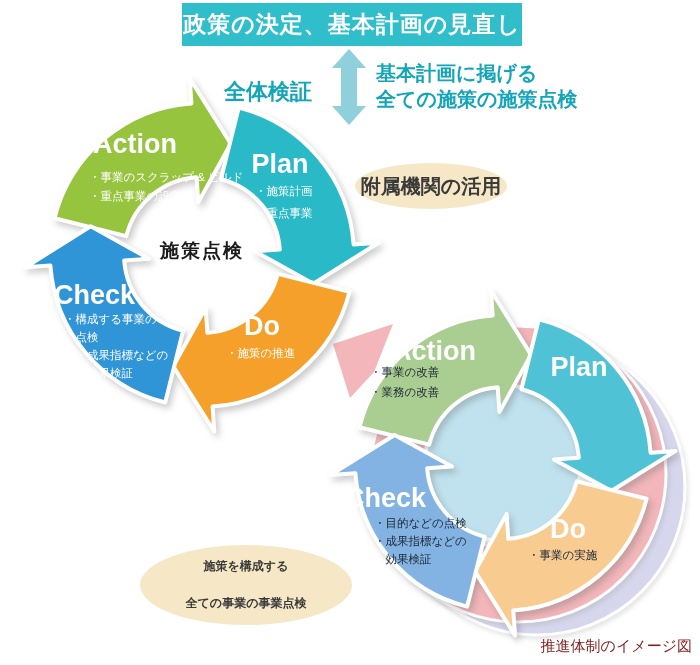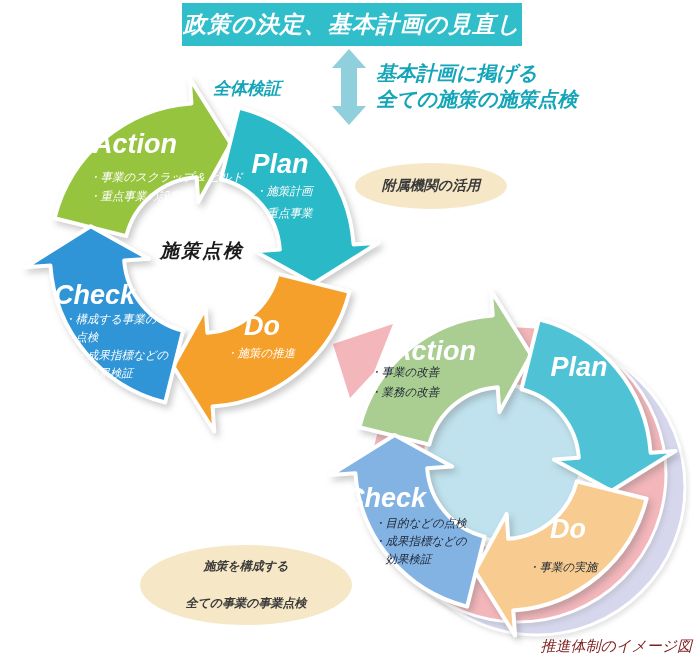--- a/index.html
+++ b/index.html
@@ -1,30 +1,30 @@
 <!DOCTYPE html>
 <html style="--title-bar: #2fbeca; --title-text: #ffffff; --flow-arrow: #90cfdc; --flow-text: #14a5b8; --upper-action: #97c43e; --upper-plan: #2ab9c7; --upper-do: #f4a02a; --upper-check: #3095d6; --lower-action: #aace92; --lower-plan: #4fc3d5; --lower-do: #f8cc90; --lower-check: #83b3e3; --lower-center: #bfe2ee; --shadow-pink: #f3b6ba; --shadow-lavender: #d6d6ed; --callout-bg: #f6e8c6; --callout-text: #3a3a3a; --bullet-dark: #1c2433;"><head>
 <meta charset="utf-8">
 <style>
   html,body{margin:0;padding:0;background:#fff;}
   .canvas{position:relative;width:700px;height:665px;background:#fff;overflow:hidden;
           font-family:"Liberation Sans","DejaVu Sans",sans-serif;}
   .canvas svg{position:absolute;left:0;top:0;}
   .ring-shadowed{filter:drop-shadow(3px 4px 3px rgba(110,110,110,.35));}
   .shadow-ring{filter:drop-shadow(2px 3px 2px rgba(150,150,150,.25));}
-  .abs{position:absolute;font-style:italic;}
+  .abs{position:absolute;}
   .t-title{left:182px;top:3px;width:340px;height:43px;line-height:43px;text-align:center;
            background:var(--title-bar);color:var(--title-text);font-size:23px;font-weight:bold;letter-spacing:1px;}
-  .t-zentai{left:213px;top:77px;width:110px;text-align:left;color:var(--flow-text);
-            font-size:17px;font-weight:bold;}
+  .t-zentai{left:213px;top:77px;width:110px;text-align:center;color:var(--flow-text);
+            font-size:22px;font-weight:bold;}
   .t-kihon{left:376px;top:60px;width:220px;color:var(--flow-text);font-size:20px;font-weight:bold;
            line-height:26px;white-space:pre-line;}
   .oval{background:var(--callout-bg);color:var(--callout-text);border-radius:50%;
         display:flex;align-items:center;justify-content:center;text-align:center;font-weight:600;}
-  .oval-upper{left:355px;top:163px;width:152px;height:46px;font-size:14px;}
+  .oval-upper{left:355px;top:163px;width:152px;height:46px;font-size:20px;}
   .oval-lower{left:140px;top:545px;width:212px;height:80px;font-size:12px;line-height:37px;white-space:pre-line;}
   .caption{left:540px;top:637px;width:152px;text-align:right;font-size:15px;color:#7f1d1d;font-weight:500;}
   .seg-label{color:#fff;font-weight:bold;font-size:27px;text-align:center;line-height:1.1;}
   .hub-label{font-size:19px;font-weight:600;color:#1b1b1b;text-align:center;letter-spacing:2px;}
   .bullets{white-space:pre-line;font-size:11.5px;line-height:19px;}
   .bullets.light{color:#ffffff;}
   .bullets.dark{color:var(--bullet-dark);}
   
   .u-action-label{left:85px;top:130px;width:100px;}
   .u-action-bullets{left:62px;top:168px;margin-left:27px;}
@@ -37,21 +37,21 @@
   .u-do-bullets{left:226px;top:344px;}
   
   .l-action-label{left:384px;top:337px;width:100px;}
   .l-action-bullets{left:370px;top:362px;line-height:20px;}
   .l-plan-label{left:539px;top:353px;width:80px;}
   .l-plan-bullets{left:556px;top:382px;line-height:22px;}
   .l-hub-label{left:423px;top:444px;width:160px;}
   .l-check-label{left:345px;top:484px;width:80px;}
   .l-check-bullets{left:374px;top:514px;line-height:18px;}
   .l-do-label{left:528px;top:515px;width:80px;}
-  .l-do-bullets{left:528px;top:558px;}
+  .l-do-bullets{left:528px;top:546px;}
 </style>
 </head>
 <body>
 
 <div class="canvas">
 
   <svg width="700" height="665" viewBox="0 0 700 665">
     <path id="ring-lavender" class="shadow-ring" fill-rule="evenodd" stroke="#ffffff" stroke-width="3" d="M 389 487 a 148 148 0 1 0 296 0 a 148 148 0 1 0 -296 0 Z M 459 487 a 78 78 0 1 0 156 0 a 78 78 0 1 0 -156 0 Z" fill="#d6d6ed"></path>
     <path id="ring-pink" class="shadow-ring" fill-rule="evenodd" stroke="#ffffff" stroke-width="3" d="M 370 474 a 148 148 0 1 0 296 0 a 148 148 0 1 0 -296 0 Z M 440 474 a 78 78 0 1 0 156 0 a 78 78 0 1 0 -156 0 Z" fill="#f3b6ba"></path>
     <polygon id="pink-petal" points="393,324 333,344 350,398 374,372" fill="#f3b6ba"></polygon>

